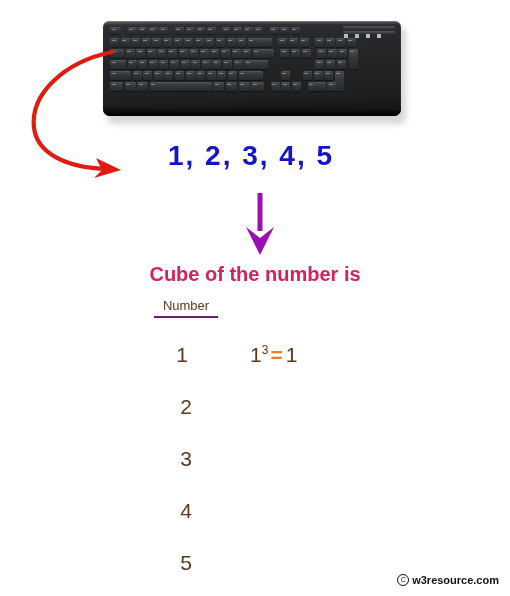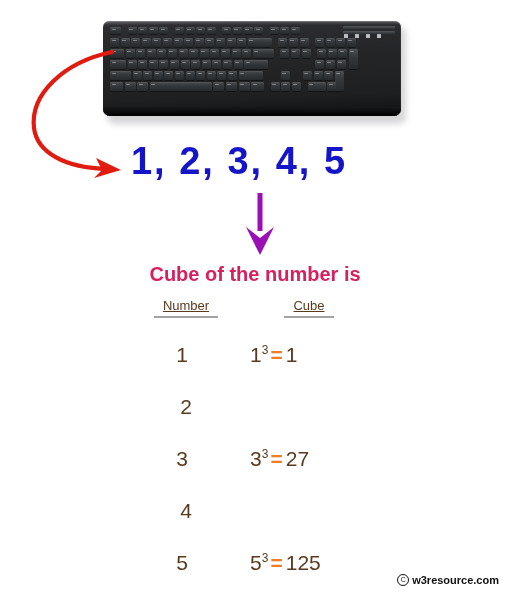--- a/index.html
+++ b/index.html
@@ -131,25 +131,25 @@
     position: absolute;
     left: 24px;
     top: 48px;
     width: 130px;
     height: 132px;
   }
 
   
   .sequence {
     position: absolute;
-    left: 4px;
+    left: 16px;
     top: 140px;
     width: 470px;
     text-align: center;
-    font-size: 38px;
+    font-size: 28px;
     font-weight: bold;
     color: #1414c8;
     letter-spacing: 2px;
     font-family: "Liberation Sans", sans-serif;
   }
 
   
   .purple-arrow {
     position: absolute;
     left: 238px;
@@ -184,23 +184,22 @@
   }
   .th {
     font-size: 13px;
     color: #5a3a1e;
     text-align: center;
     font-family: "Liberation Sans", sans-serif;
     padding-bottom: 3px;
   }
   .th .th-label {
     display: inline-block;
-    border-bottom: 2px solid #a3a3a3;
+    border-bottom: 2px solid #701a75;
     padding: 0 9px 3px 9px;
-    text-decoration: underline;
   }
   .th.col-num { width: 108px; }
   .th.col-cube { width: 138px; }
 
   .trow {
     display: flex;
     height: 52px;
     align-items: flex-start;
   }
   .td {
@@ -423,45 +422,40 @@
   </svg>
 </div>
 
 <div class="result-title">Cube of the number is</div>
 
 <div class="cube-table">
   <div class="thead">
     <div class="th col-num">
       <span class="th-label">Number</span>
     </div>
-    <div class="th col-cube">
-      <span class="th-label">Cube</span>
-    </div>
   </div>
 
   <div class="trow">
     <div class="td col-num">1</div>
     <div class="td col-cube"><span class="base">1</span><span class="exp">3</span><span class="eq">=</span><span class="val">1</span></div>
   </div>
 
   <div class="trow">
     <div class="td col-num">2</div>
   </div>
 
   <div class="trow">
     <div class="td col-num">3</div>
-    <div class="td col-cube"><span class="base">3</span><span class="exp">3</span><span class="eq">=</span><span class="val">27</span></div>
   </div>
 
   <div class="trow">
     <div class="td col-num">4</div>
   </div>
 
   <div class="trow">
     <div class="td col-num">5</div>
-    <div class="td col-cube"><span class="base">5</span><span class="exp">3</span><span class="eq">=</span><span class="val">125</span></div>
   </div>
 </div>
 
 <div class="watermark">
   <span class="wm-c">C</span>
   <span>w3resource.com</span>
 </div>
 
 </body></html>

